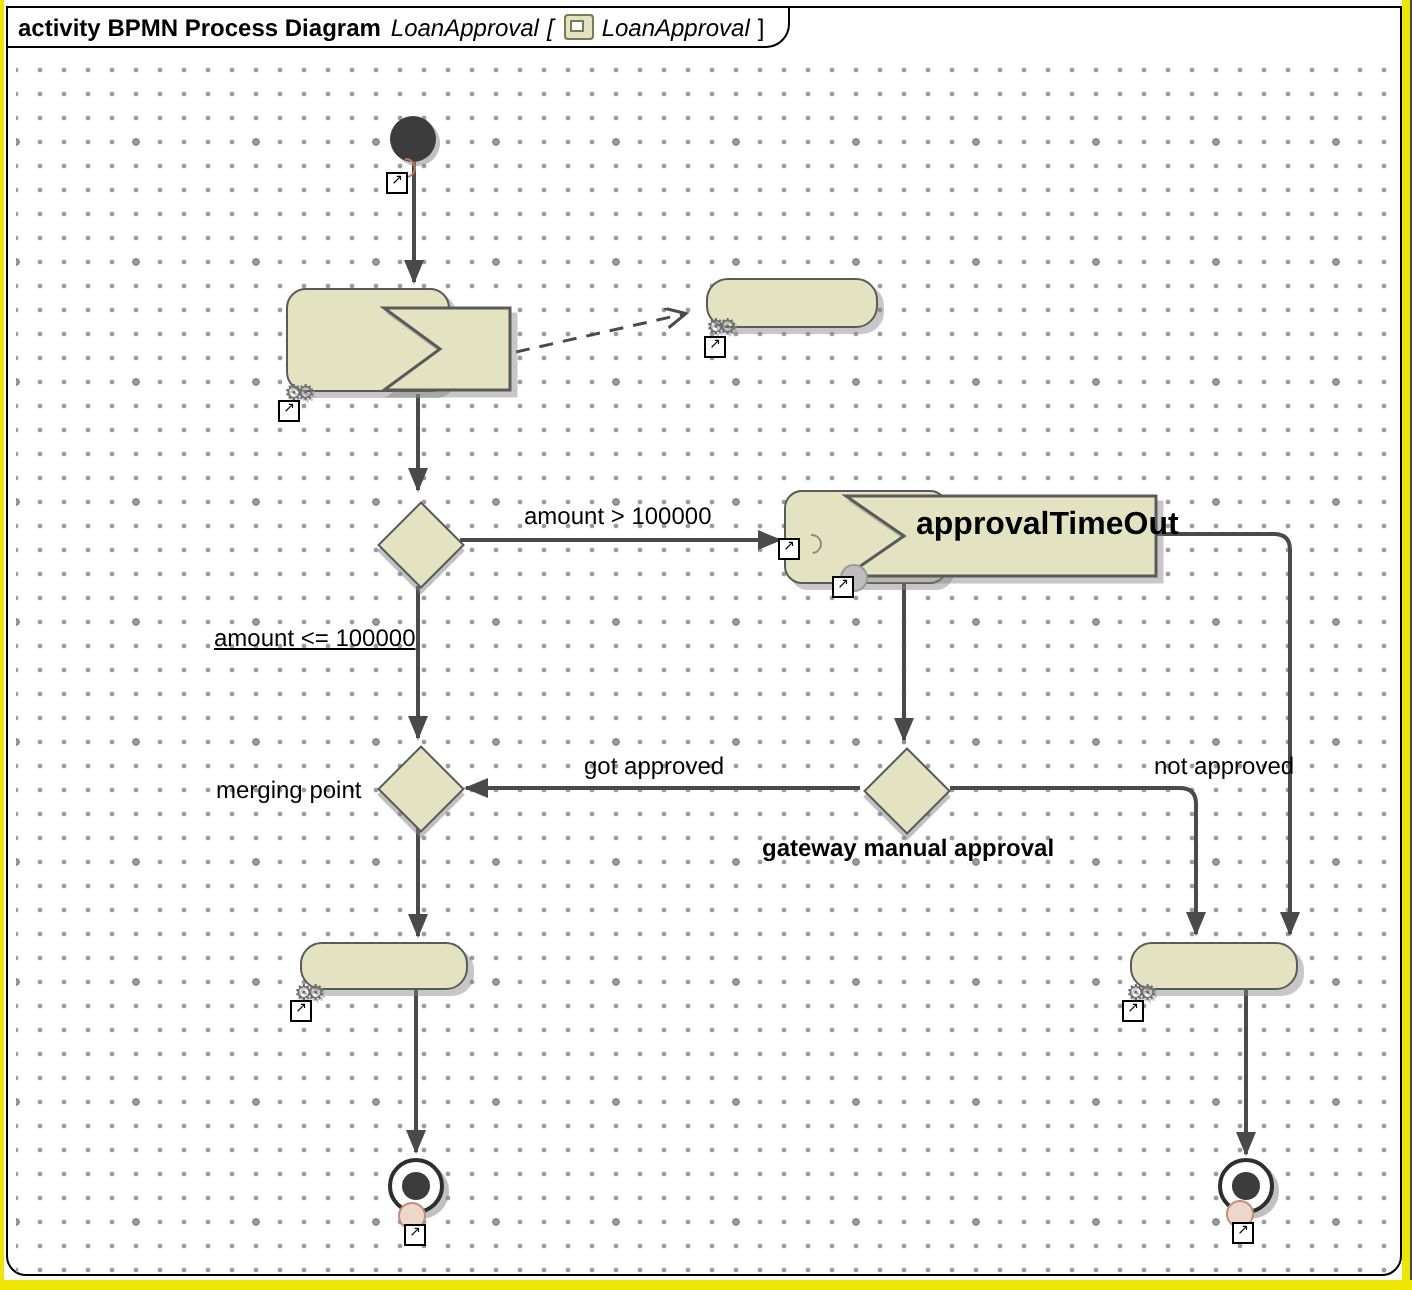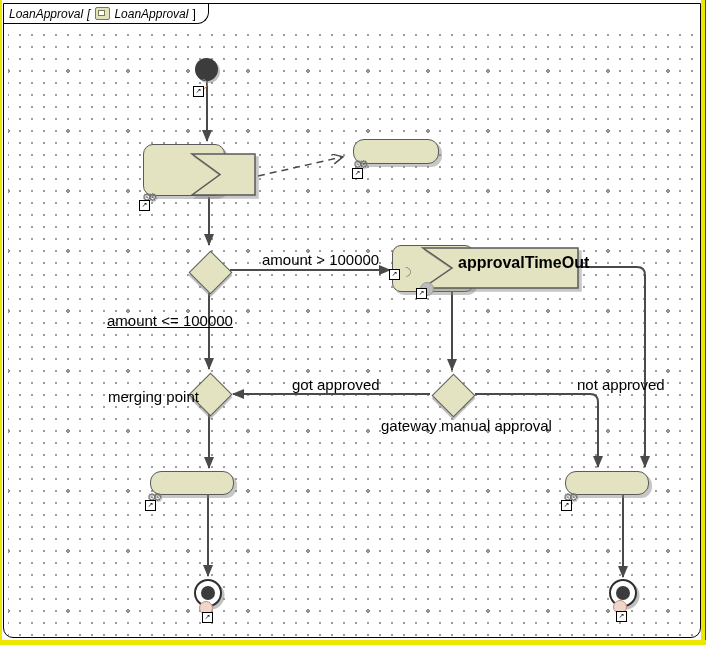--- a/index.html
+++ b/index.html
@@ -35,21 +35,21 @@
   .diamond{position:absolute;width:29px;height:29px;background:#e3e3c1;border:1.5px solid #5a5a5a;
        transform:rotate(45deg);filter:drop-shadow(2.5px 2.5px 0 rgba(130,130,130,0.5));}
   .node-initial{position:absolute;width:23px;height:23px;border-radius:50%;background:#3c3c3c;
        box-shadow:2px 2px 0 rgba(130,130,130,0.5);}
   .node-final{position:absolute;width:24px;height:24px;border:2px solid #2e2e2e;border-radius:50%;
        background:#fff;box-shadow:2.5px 2.5px 0 rgba(130,130,130,0.5);}
   .node-final .dot{position:absolute;left:5px;top:5px;width:14px;height:14px;border-radius:50%;background:#3c3c3c;}
   .svg-shape{position:absolute;overflow:visible;filter:drop-shadow(3px 3px 0 rgba(130,130,130,0.45));}
   .edges{position:absolute;left:0;top:0;width:706px;height:645px;overflow:visible;}
   
-  .lbl{position:absolute;font-size:15px;white-space:nowrap;}
+  .lbl{position:absolute;font-size:12px;white-space:nowrap;}
   .lbl-bold{position:absolute;font-size:16px;font-weight:bold;white-space:nowrap;}
   
   .gears{position:absolute;font-size:11px;color:#6e6e6e;letter-spacing:-4px;line-height:10px;
          text-shadow:1px 1px 0 rgba(160,160,160,0.6);}
   .badge-sq{position:absolute;width:9px;height:9px;background:#fff;border:1px solid #000;
          font-size:7px;line-height:8px;text-align:center;color:#000;}
   .hook{position:absolute;width:8px;height:8px;border:1.5px solid #8a8a8a;border-radius:50%;
          border-left-color:transparent;border-bottom-color:transparent;transform:rotate(40deg);}
   .hook-orange{border-color:#b77a52;border-left-color:transparent;border-bottom-color:transparent;}
   .dot-gray{position:absolute;width:12px;height:12px;border-radius:50%;background:#bdbdbd;border:1px solid #9a9a9a;}
@@ -63,20 +63,21 @@
   <div class="sel-left"></div>
   <div class="sel-right"></div>
   <div class="sel-right-edge"></div>
   <div class="sel-bottom"></div>
 
   <div class="frame">
     <div class="grid"></div>
   </div>
 
   <div class="tab">
+    <b>activity BPMN Process Diagram</b>
     <span class="seg">LoanApproval</span>
     <span class="seg">[</span>
     <span class="tab-icon"></span>
     <span class="seg">LoanApproval</span>
     <span>]</span>
   </div>
 
   <svg class="edges">
     <defs>
       <marker id="arw" markerUnits="userSpaceOnUse" markerWidth="13" markerHeight="11" refX="11" refY="5" orient="auto">
@@ -130,21 +131,21 @@
     </div>
   <div class="node-final" style="left:609px;top:579px;">
       <div class="dot"></div>
     </div>
 
   <div class="lbl" style="left:262px;top:251px;">amount &gt; 100000</div>
   <div class="lbl" style="left:107px;top:312px;text-decoration:underline;">amount &lt;= 100000</div>
   <div class="lbl" style="left:108px;top:388px;">merging point</div>
   <div class="lbl" style="left:292px;top:376px;">got approved</div>
   <div class="lbl" style="left:537px;top:376px;padding-left:40px;">not approved</div>
-  <div class="lbl" style="left:381px;top:417px;">gateway manual approval</div>
+  <div class="lbl" style="left:381px;top:417px;font-weight:bold;">gateway manual approval</div>
 
   <span class="hook hook-orange" style="left:198px;top:79px;"></span>
   <div class="badge-sq" style="left:193px;top:86px;">↗</div>
 
   <div class="gears" style="left:142px;top:192px;">⚙⚙</div>
   <div class="badge-sq" style="left:139px;top:200px;">↗</div>
 
   <div class="gears" style="left:353px;top:159px;">⚙⚙</div>
   <div class="badge-sq" style="left:352px;top:168px;">↗</div>
 

